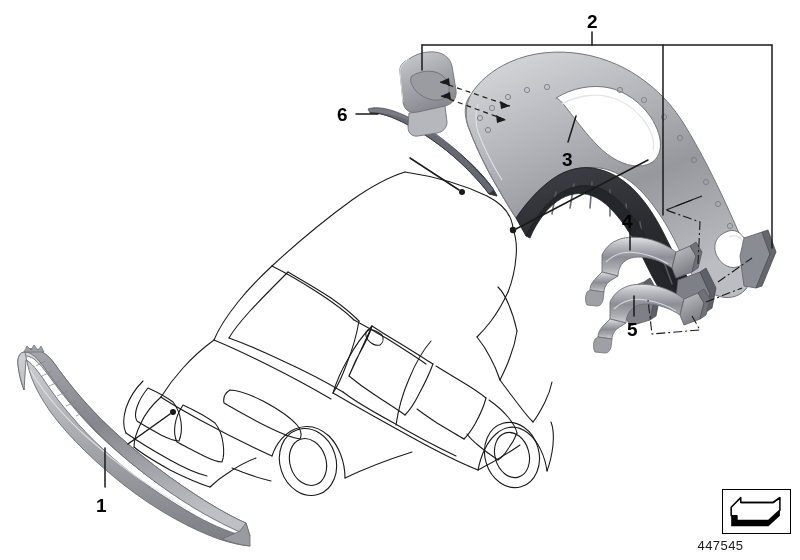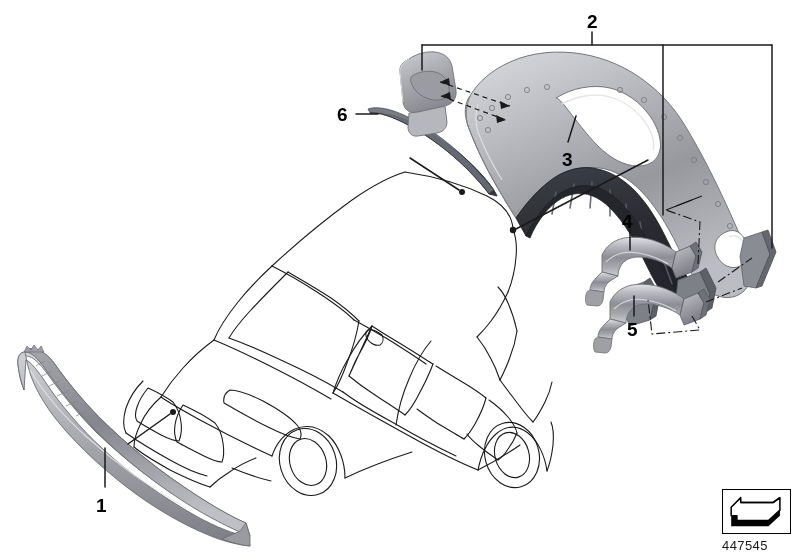--- a/index.html
+++ b/index.html
@@ -446,15 +446,15 @@
   <div class="callout" style="left:627px; top:320px;">5</div>
   <div class="callout" style="left:337px; top:105px;">6</div>
 
   <div class="legend-box" style="left:722px; top:489px; width:69px; height:45px;">
     <svg viewBox="0 0 69 45" style="width:100%;height:100%;display:block;">
       <path d="M8,18 L8,27 L14,27 L14,32 L47,32 L59,21 L59,27 L47,38 L8,38 L8,32Z" fill="#000000"></path>
       <path d="M8,18 L18,8 L18,13 L52,13 L59,8 L59,21 L47,32 L14,32 L14,27 L8,27Z" fill="#ffffff" stroke="#000000" stroke-width="1.6" stroke-linejoin="round"></path>
       <path d="M18,13 L52,13 L59,8" fill="none" stroke="#000000" stroke-width="1.6"></path>
     </svg>
   </div>
-  <div class="diagram-id" style="left:722px; top:538px; width:69px; ">447545</div>
+  <div class="diagram-id" style="left:686px; top:538px; width:69px; text-align:center;">447545</div>
 
 </div>
 
 </body></html>

